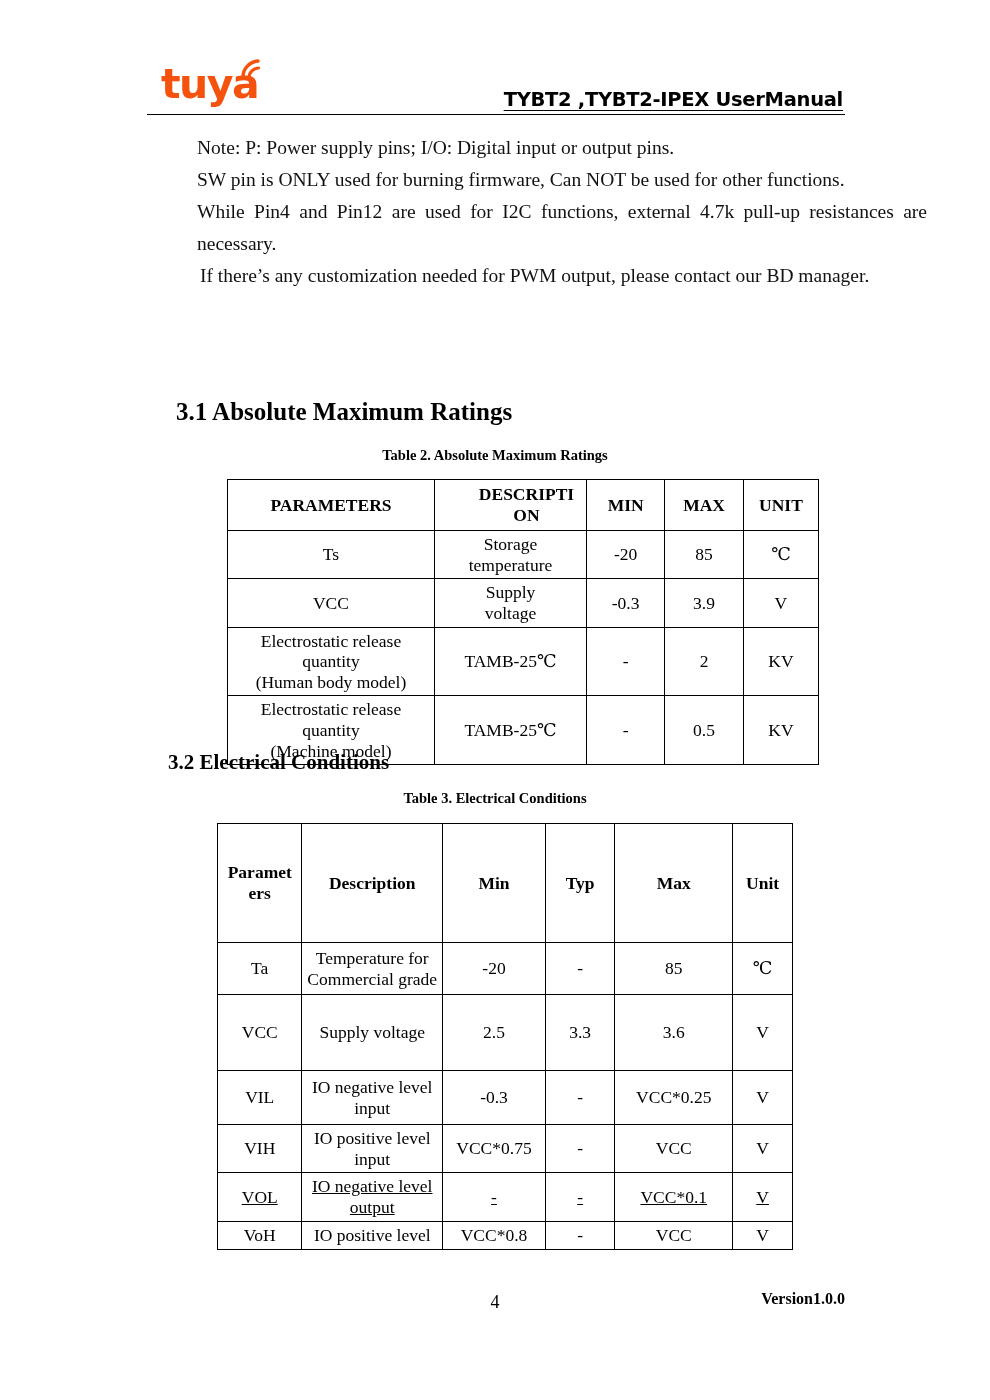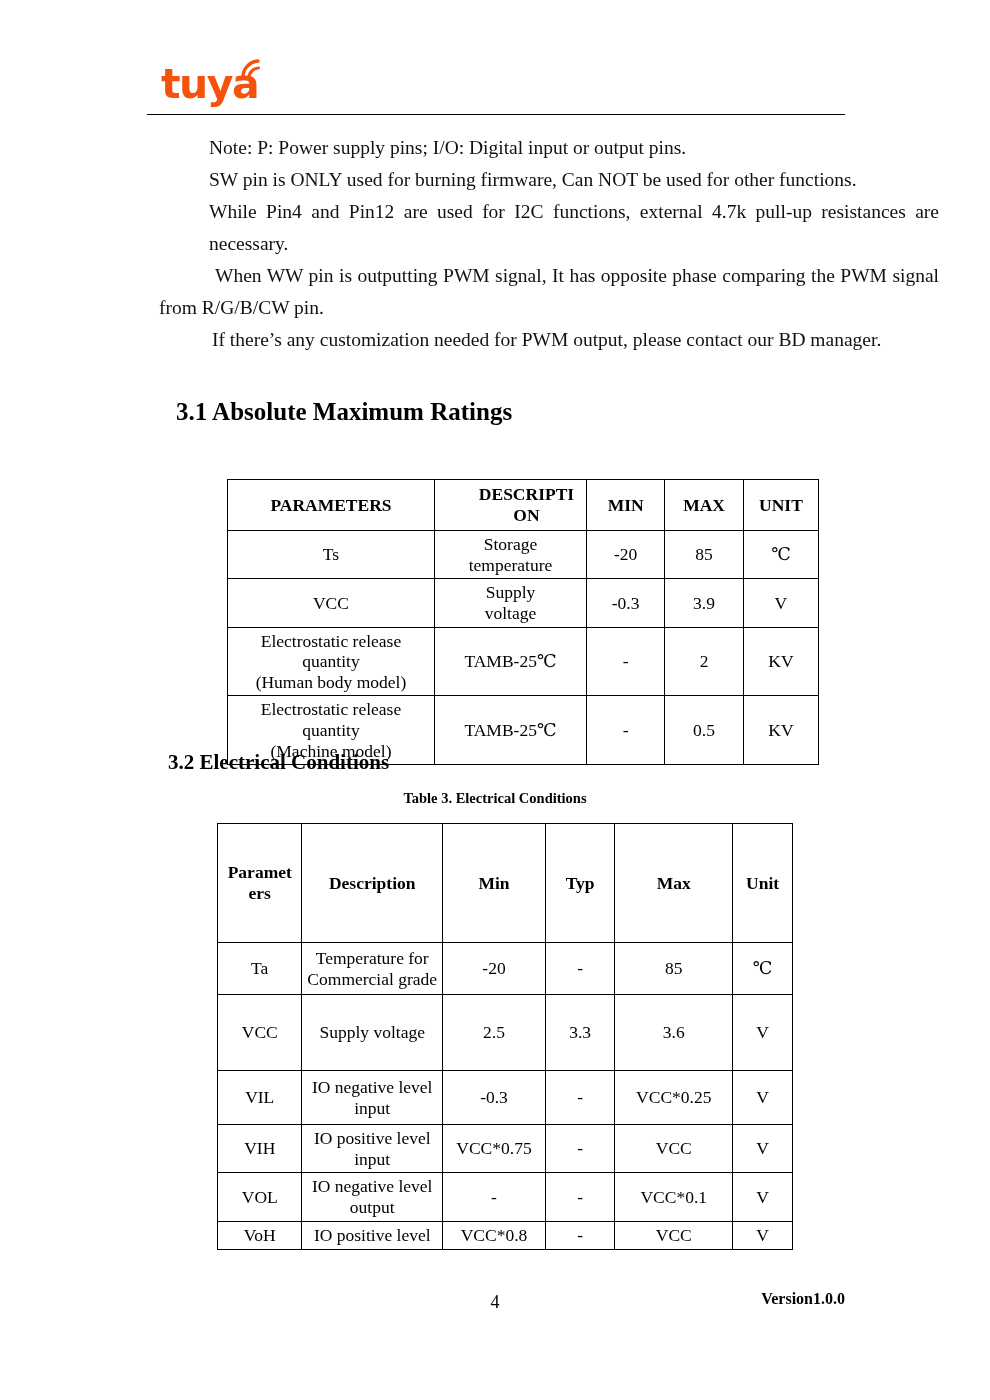--- a/index.html
+++ b/index.html
@@ -70,21 +70,20 @@
     text-underline-offset: 4px;
     white-space: nowrap;
   }
 
   
   .body-block {
     position: absolute;
     left: 147px;
     top: 132px;
     width: 780px;
-    margin-left: 12px;
   }
   .para {
     font-size: 19.5px;
     line-height: 32px;
     text-align: justify;
     margin: 0;
     color: #111;
   }
   .para.indent-1 { padding-left: 50px; }
   .para.indent-2 { padding-left: 0px; text-indent: 56px; }
@@ -170,21 +169,21 @@
   #table3 .c-param { width: 84px; }
   #table3 .c-desc  { width: 164px; }
   #table3 .c-min   { width: 108px; }
   #table3 .c-typ   { width: 84px; }
   #table3 .c-max   { width: 134px; }
   #table3 .c-unit  { width: 64px; }
   #table3 .rh-a { height: 52px; }
   #table3 .rh-b { height: 76px; }
   #table3 .rh-c { height: 54px; }
   #table3 .rh-d { height: 44px; border-radius: 10px; }
-  #table3 .rh-e { height: 44px; }
+  #table3 .rh-e { height: 44px; text-decoration: underline; }
   #table3 .rh-f { height: 28px; }
 
   
   .footer-page {
     position: absolute;
     left: 0;
     top: 1292px;
     width: 990px;
     text-align: center;
     font-size: 18px;
@@ -203,32 +202,33 @@
 <div class="page">
 
   <div class="header">
     <div class="logo">
       <div class="logo-text">tuya</div>
       <svg class="logo-arc" viewBox="0 0 26 22">
         <path d="M3 19 C3 11, 9 4, 18 3" stroke="#F5530D" stroke-width="3.4" fill="none" stroke-linecap="round"></path>
         <path d="M9 19.5 C9 14.5, 13 10.5, 18.5 10" stroke="#F5530D" stroke-width="3.2" fill="none" stroke-linecap="round"></path>
       </svg>
     </div>
+    <div class="header-title">TYBT2 ,TYBT2-IPEX UserManual</div>
   </div>
 
   <div class="body-block">
     <p class="para indent-1 nojust">Note: P: Power supply pins; I/O: Digital input or output pins.</p>
     <p class="para indent-1 nojust">SW pin is ONLY used for burning firmware, Can NOT be used for other functions.</p>
     <p class="para indent-1">While Pin4 and Pin12 are used for I2C functions, external 4.7k pull-up resistances are necessary.</p>
-    <p class="para indent-2">When WW pin is outputting PWM signal, It has opposite phase comparing the PWM signal from R/G/B/CW pin.</p>
     <p class="para indent-3 nojust">If there’s any customization needed for PWM output, please contact our BD manager.</p>
   </div>
 
   <div class="h2a">3.1 Absolute Maximum Ratings</div>
 
+  <div class="table-caption cap2">Table 2. Absolute Maximum Ratings</div>
 
   <table class="tbl" id="table2">
     <thead>
       <tr>
         <th class="c-param">PARAMETERS</th>
         <th class="c-desc">
           <span>DESCRIPTI</span><br>
           <span>ON</span>
         </th>
         <th class="c-min">MIN</th>

